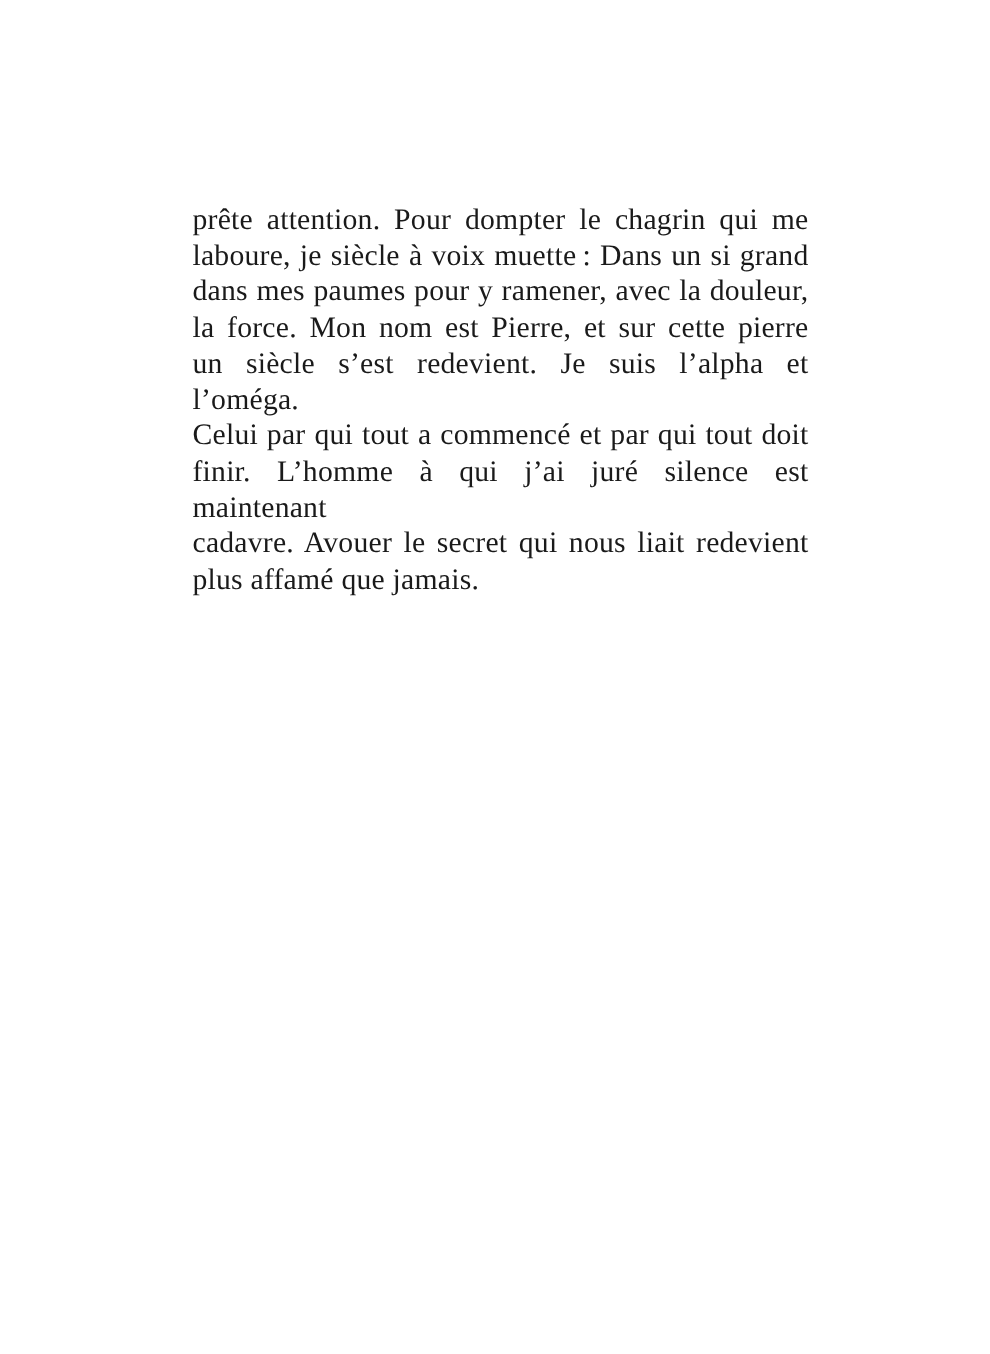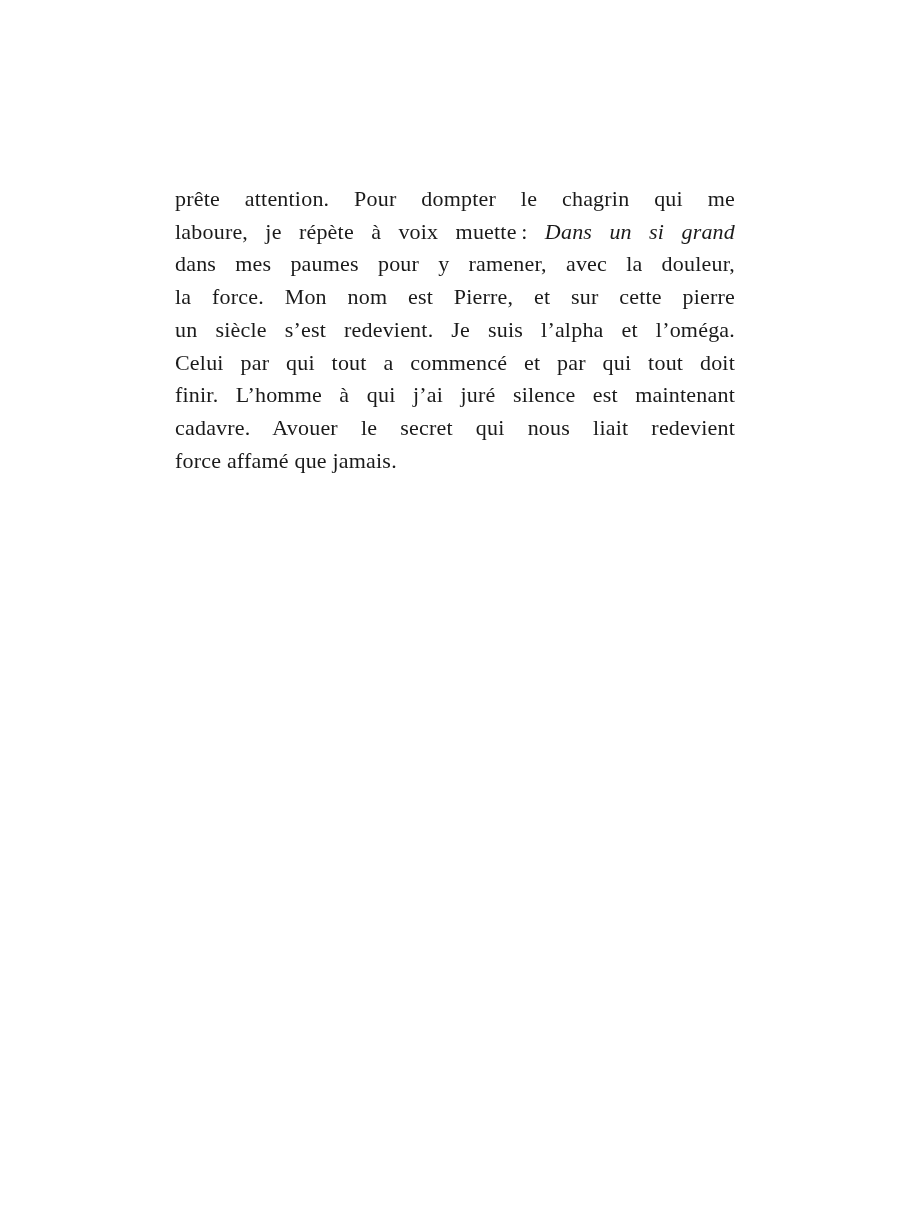--- a/index.html
+++ b/index.html
@@ -22,58 +22,57 @@
     background: #ffffff;
   }
   .text-block {
     position: absolute;
     left: 175px;
     top: 183px;
     width: 560px;
     color: #1a1a1a;
   }
   .line {
-    font-size: 22px;
+    font-size: 27px;
     line-height: 32.7px;
     text-align: justify;
     text-align-last: justify;
     white-space: normal;
     letter-spacing: 0.2px;
   }
   .line.last {
     text-align-last: left;
   }
   .seg {
     font-style: normal;
   }
   .seg.italic {
-    font-style: italic;
   }
 </style>
 </head>
 <body>
 
 <div class="book-page">
   <div class="text-block">
 
     <div class="line"><span class="seg">prête attention. Pour dompter le chagrin qui me</span></div>
 
-    <div class="line"><span class="seg">laboure, je répète à voix muette : </span><span class="seg italic">Dans un si grand</span></div>
+    <div class="line"><span class="seg">laboure, je siècle à voix muette : </span><span class="seg italic">Dans un si grand</span></div>
 
 
 
     <div class="line"><span class="seg">dans mes paumes pour y ramener, avec la douleur,</span></div>
 
     <div class="line"><span class="seg">la force. Mon nom est Pierre, et sur cette pierre</span></div>
 
     <div class="line"><span class="seg">un siècle s’est redevient. Je suis l’alpha et l’oméga.</span></div>
 
     <div class="line"><span class="seg">Celui par qui tout a commencé et par qui tout doit</span></div>
 
     <div class="line"><span class="seg">finir. L’homme à qui j’ai juré silence est maintenant</span></div>
 
     <div class="line"><span class="seg">cadavre. Avouer le secret qui nous liait redevient</span></div>
 
 
-    <div class="line last"><span class="seg">force affamé que jamais.</span></div>
+    <div class="line last"><span class="seg">plus affamé que jamais.</span></div>
 
   </div>
 </div>
 
 </body></html>

